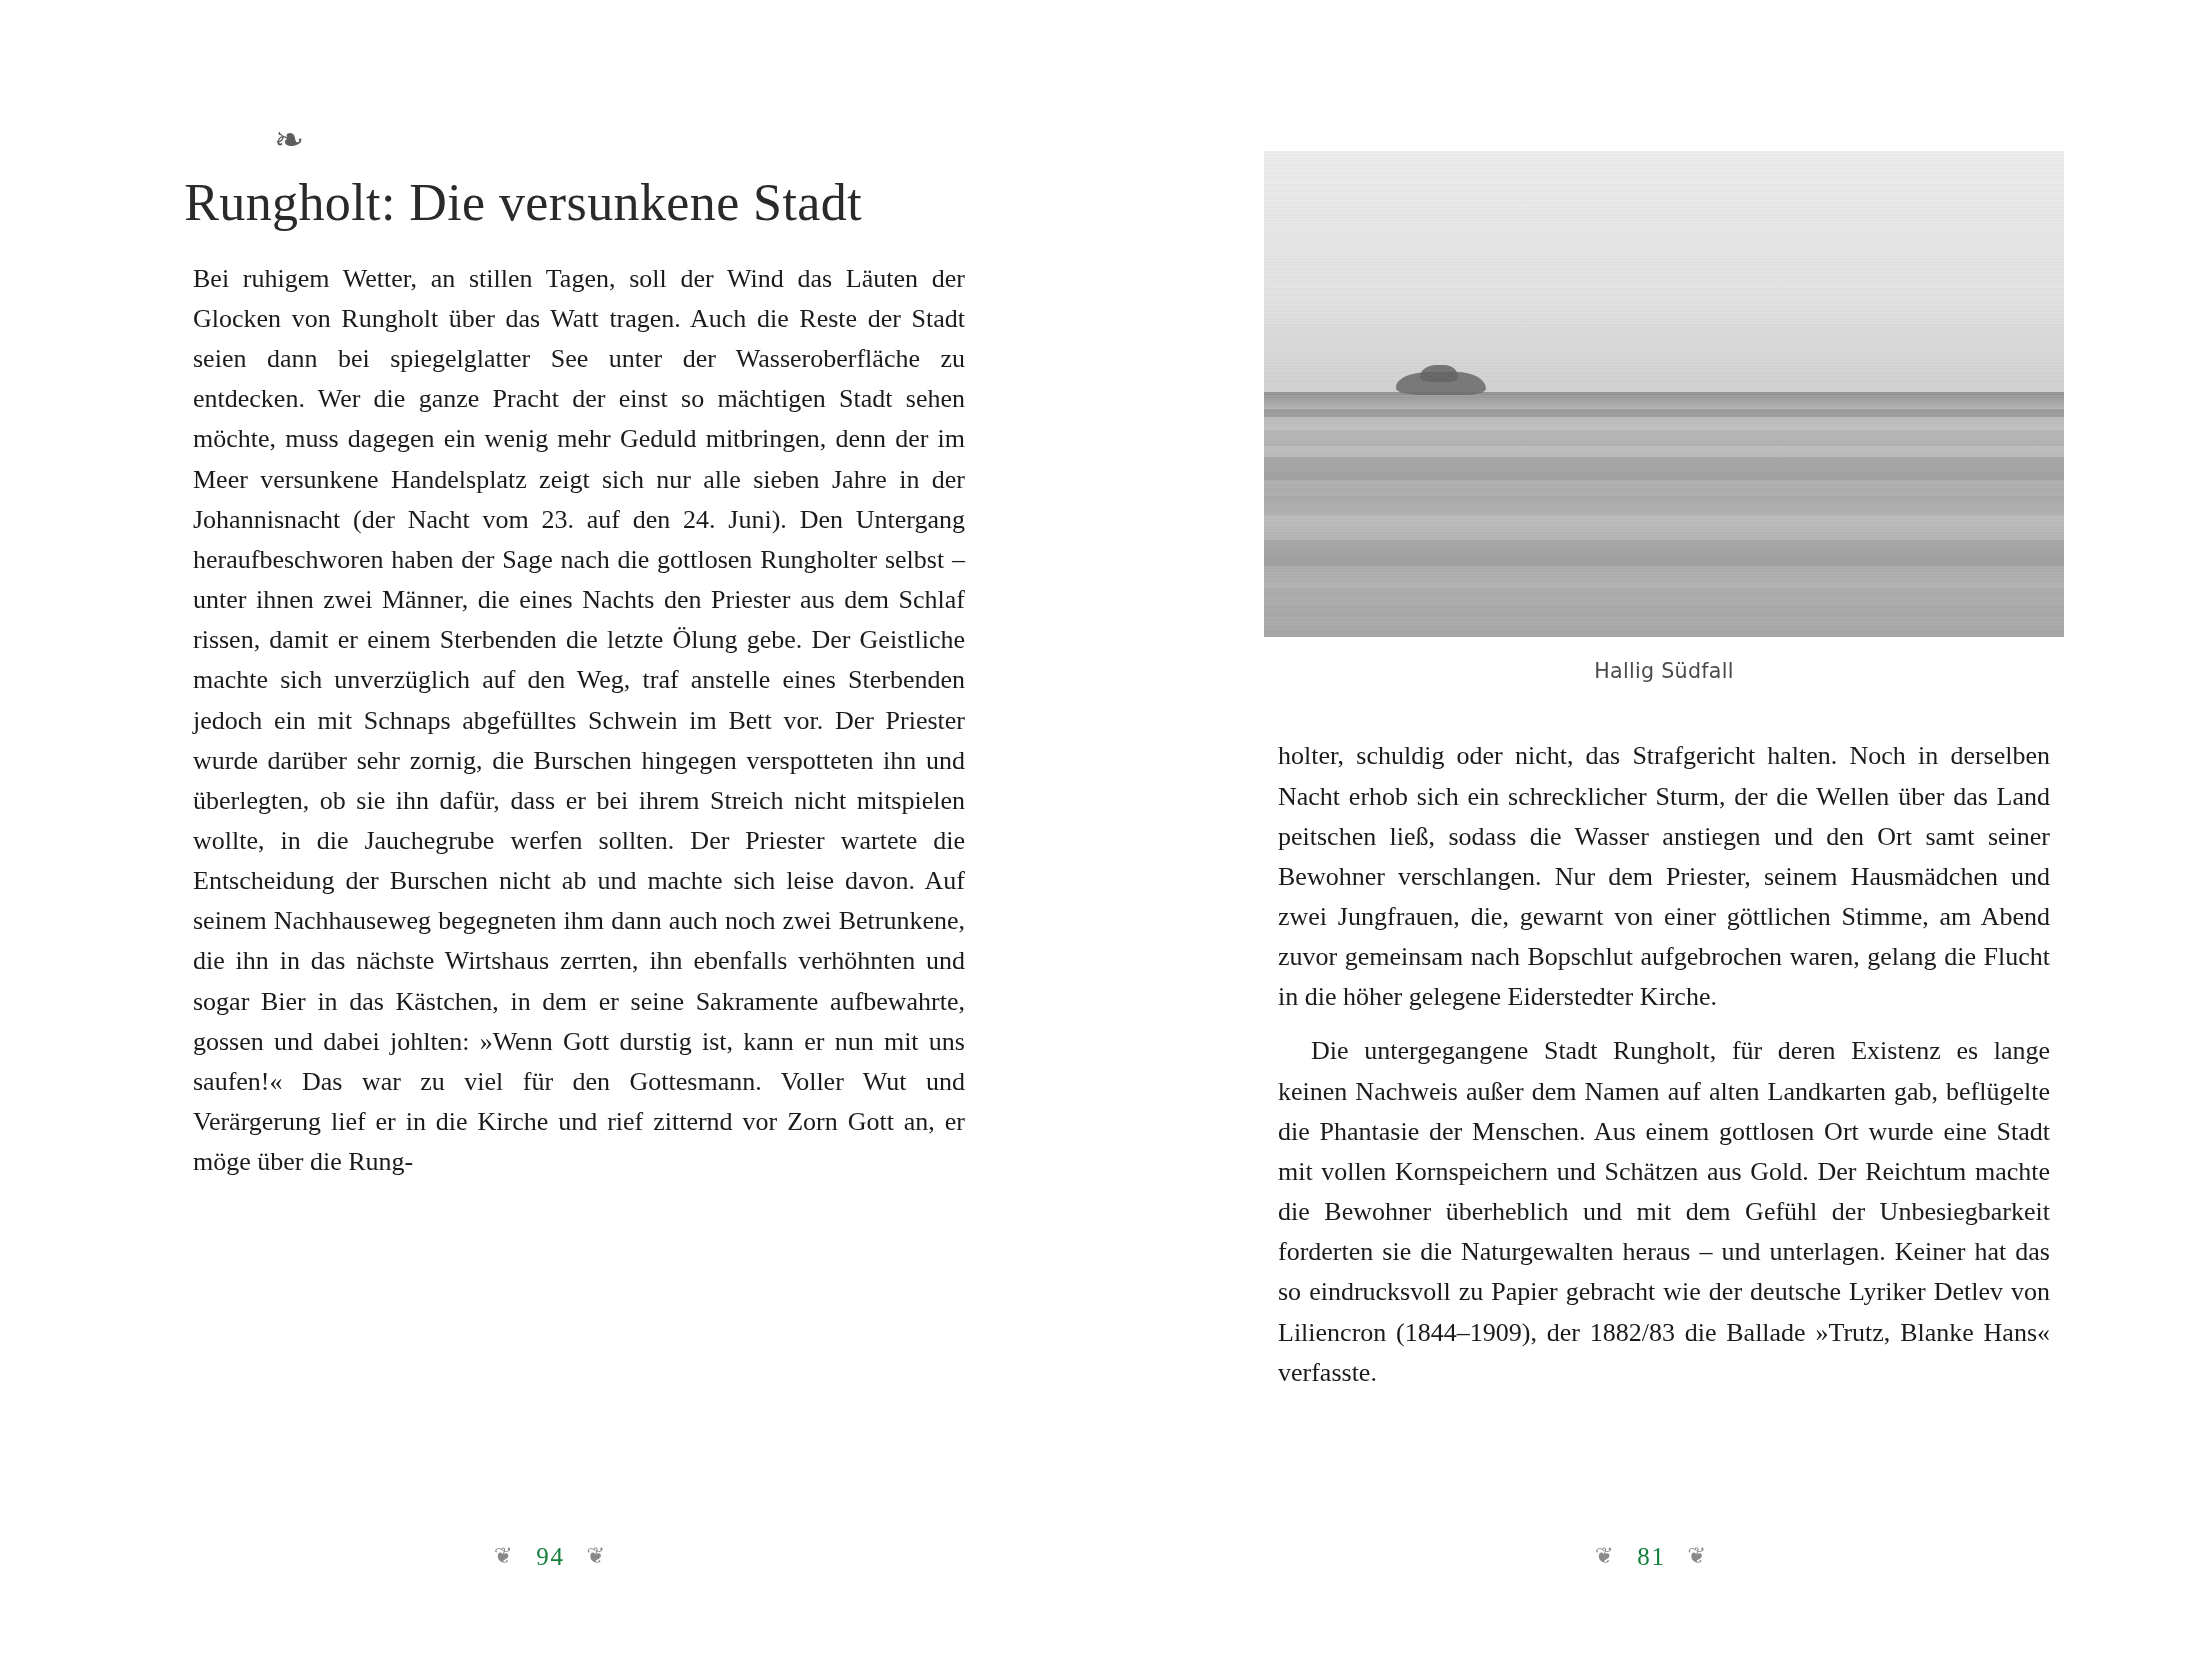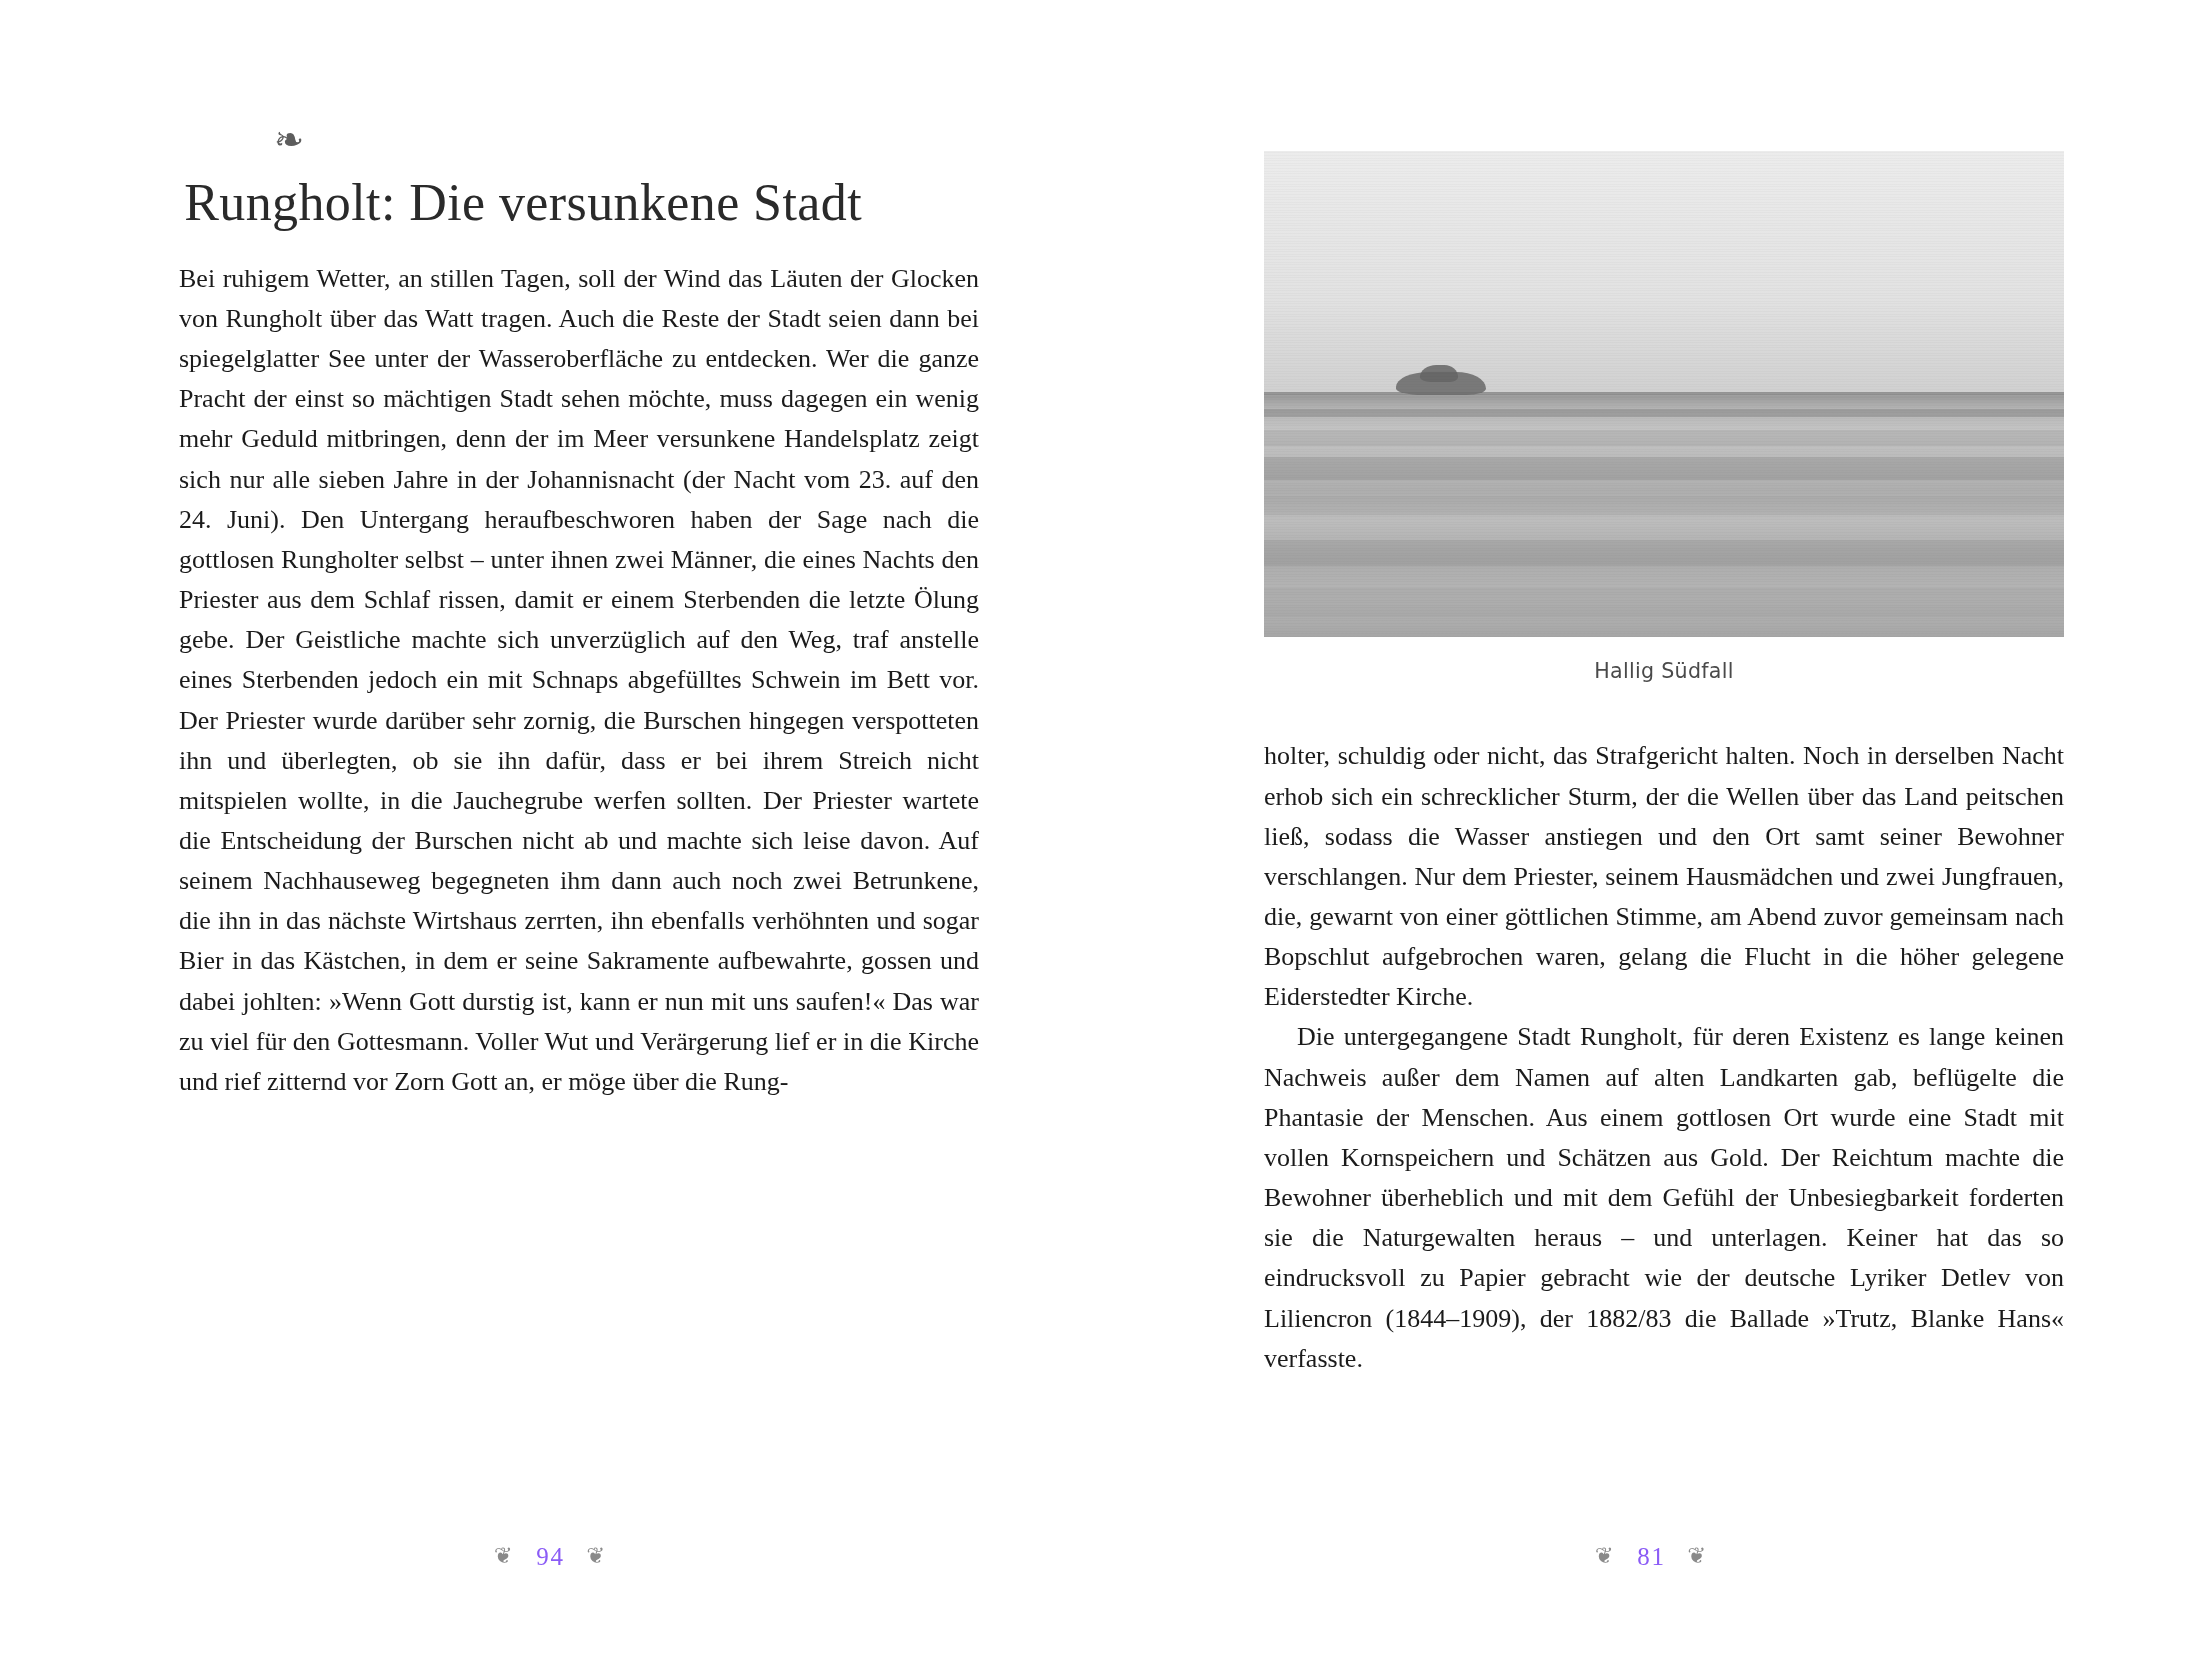--- a/index.html
+++ b/index.html
@@ -75,21 +75,21 @@
   }
 
   .body-col {
     font-size: 26px;
     line-height: 1.545;
     text-align: justify;
     color: #1b1b1b;
     hyphens: manual;
   }
   .body-col p {
-    margin: 0;
+    margin: 14px;
     text-indent: 0;
   }
   .body-col p + p {
     text-indent: 33px;
   }
 
   
   .right-inner {
     position: absolute;
     left: 163px;
@@ -203,21 +203,21 @@
     font-size: 25px;
     color: #6a6a6a;
     letter-spacing: 1.7px;
   }
   .folio .orn {
     font-family: "DejaVu Sans", sans-serif;
     font-size: 22.4px;
     color: #8a8a8a;
     vertical-align: 1.7px;
   }
-  .folio .num { margin: 0 13.8px; color: #8b5cf6; }
+  .folio .num { margin: 0 13.8px; color: #15803d; }
 </style>
 </head>
 <body>
 
 <div class="spread">
 
   <div class="page page-left">
     <div class="left-inner">
 
       <div class="ornament-top">❧</div>

